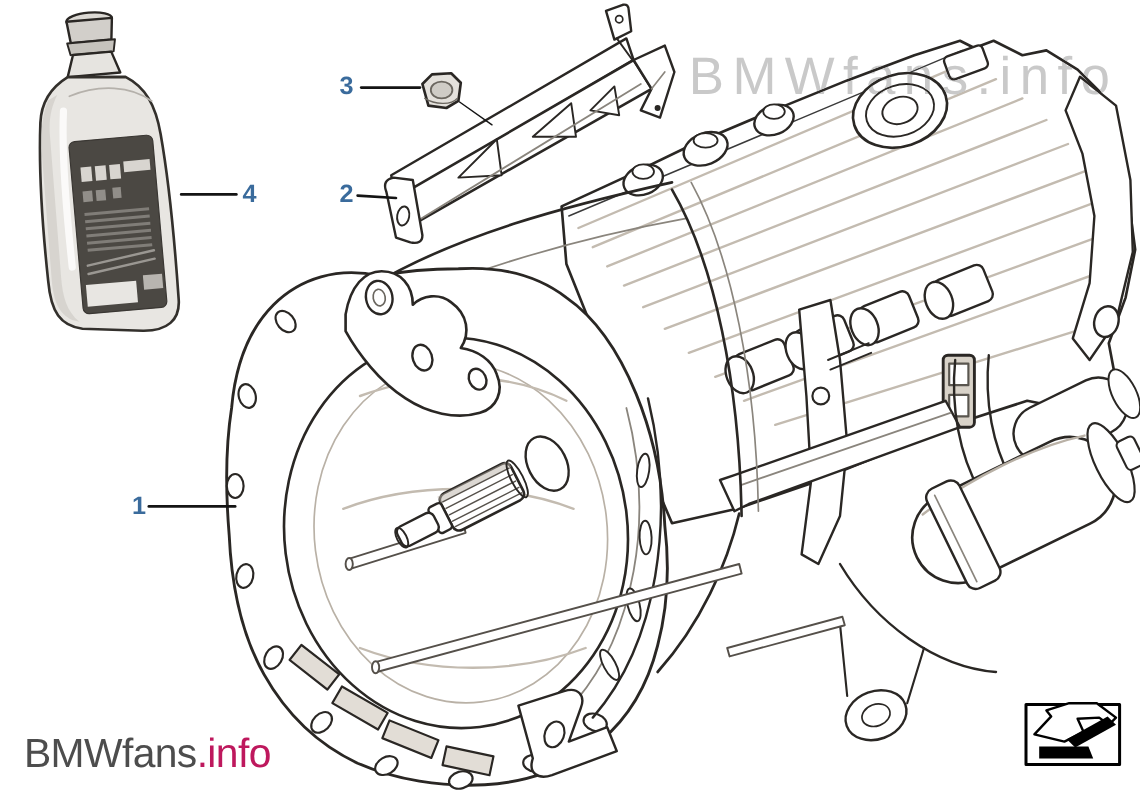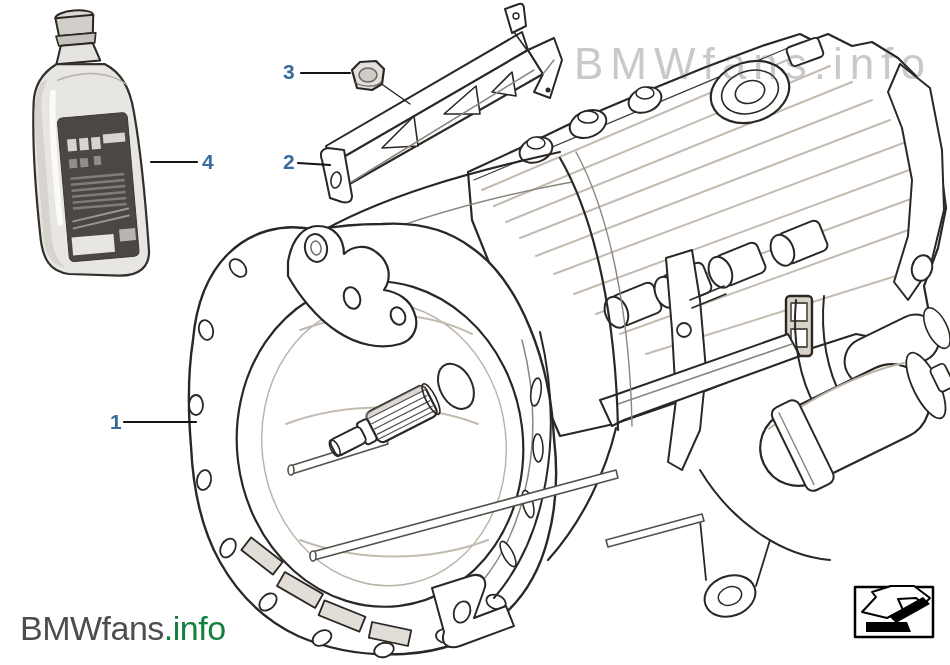--- a/index.html
+++ b/index.html
@@ -10,21 +10,21 @@
              letter-spacing:7px;color:#c9c9c9;mix-blend-mode:darken;white-space:nowrap;
              z-index:4;font-weight:400;}
   .callout{position:absolute;color:#3a6b9c;font-weight:bold;font-size:21px;line-height:1;
            z-index:5;cursor:pointer;}
   .c1{left:110px;top:411px}
   .c2{left:283px;top:151px}
   .c3{left:283px;top:61px}
   .c4{left:202px;top:151px}
   .brand{position:absolute;left:20px;top:611px;font-size:34px;line-height:1;z-index:5;
          color:#4d4d4d;letter-spacing:-0.5px;}
-  .brand .tld{color:#15803d;}
+  .brand .tld{color:#be185d;}
 </style>
 </head>
 <body>
 
 <div class="stage">
 
 <svg class="drawing" width="950" height="665" viewBox="0 0 950 665" stroke-linecap="round" stroke-linejoin="round" fill="none">
 
   <g>
     <path d="M 468,172 L 520,148 L 578,120 L 642,93 L 706,67 L 762,46 L 800,34

